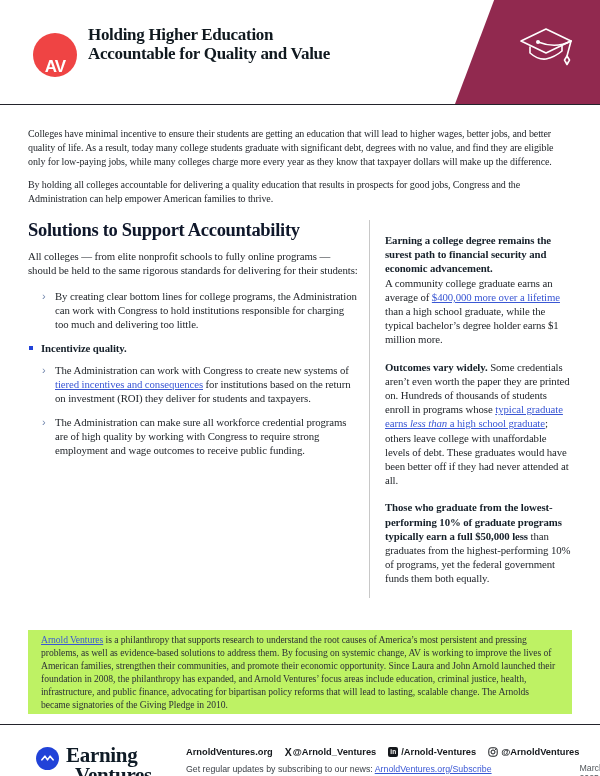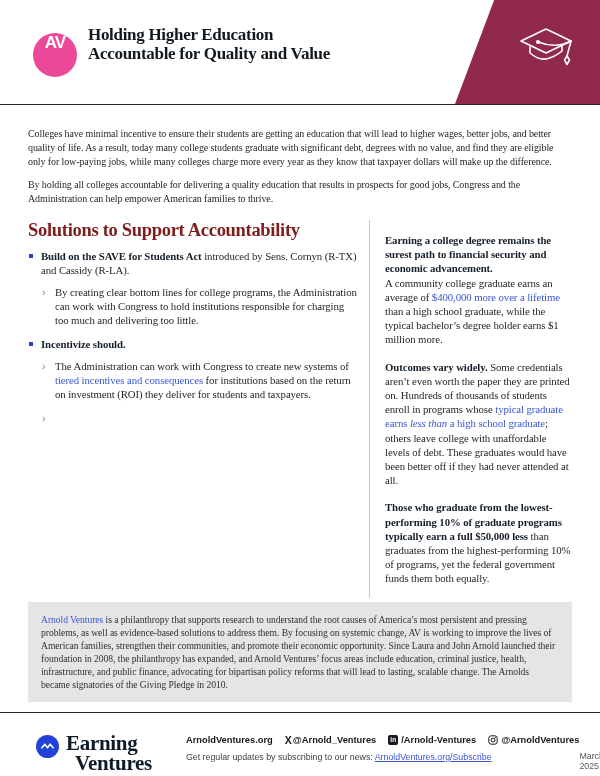--- a/index.html
+++ b/index.html
@@ -7,46 +7,46 @@
     width:600px;height:776px;background:#ffffff;position:relative;overflow:hidden;
     font-family:"Liberation Serif", serif;color:#23272c;
     -webkit-font-smoothing:antialiased;
   }
   
   .header{position:relative;height:104px;border-bottom:1.5px solid #23232b;background:#fff;}
   .corner{position:absolute;top:0;right:0;width:145px;height:104px;background:#91294F;
     clip-path:polygon(27% 0,100% 0,100% 100%,0 100%);}
   .cap-wrap{position:absolute;top:26px;right:26px;}
   .av-circle{position:absolute;left:33px;top:33px;width:44px;height:44px;border-radius:50%;
-    background:#ec4899;color:#fff;display:flex;align-items:flex-start;justify-content:center;
+    background:#ef4444;color:#fff;display:flex;align-items:flex-end;justify-content:center;
     font-family:"Liberation Sans",sans-serif;font-weight:bold;font-size:17px;letter-spacing:-1px;}
   .title{position:absolute;left:88px;top:26px;font-weight:bold;color:#10191f;
     font-size:17px;line-height:1.1;letter-spacing:-0.3px;}
   
   .content{padding:0 28px;}
   .intro{padding-top:22px;}
   .intro p{margin:0 0 9px;font-size:10px;line-height:14px;letter-spacing:-0.1px;}
   
   .columns{display:flex;margin-top:14px;min-height:358px;}
   .left-col{width:332px;flex:0 0 332px;}
   .v-divider{width:1px;background:#c8c8c8;margin-left:9px;margin-right:15px;align-self:stretch;}
   .right-col{width:187px;flex:1;}
-  h2.sol-heading{margin:0 0 9px;font-size:18.5px;color:#7f1d1d;letter-spacing:-0.3px;line-height:1.1;}
+  h2.sol-heading{margin:0 0 9px;font-size:18.5px;color:#0f172a;letter-spacing:-0.3px;line-height:1.1;}
   .left-col .col-intro{margin:0 0 12px;font-size:10.8px;line-height:14px;letter-spacing:-0.1px;}
   .bullet{position:relative;padding-left:13px;font-size:10.8px;line-height:14px;margin-bottom:8px;letter-spacing:-0.1px;}
   .bullet::before{content:"";position:absolute;left:1px;top:5px;width:4px;height:4px;background:#2142D8;}
   .subbullet{position:relative;padding-left:27px;font-size:10.8px;line-height:14px;margin-bottom:10px;letter-spacing:-0.1px;}
   .subbullet .chev{position:absolute;left:14px;top:0;color:#7186ad;font-family:"Liberation Sans",sans-serif;font-size:11px;}
   .b{font-weight:bold;color:#16202a;}
-  a.doclink{color:#3A57D4;cursor:pointer;}
+  a.doclink{color:#3A57D4;text-decoration:underline;cursor:pointer;}
   .right-col p{margin:13px 0 12px;font-size:10.8px;line-height:14.2px;letter-spacing:-0.1px;}
   .lead-block{display:block;font-weight:bold;color:#16202a;}
   .ital{font-style:italic;}
   
-  .about-box{margin-top:4px;background:#e5e5e5;padding:11px 13px;font-size:9.6px;line-height:13px;color:#2c3036;letter-spacing:-0.05px;}
+  .about-box{margin-top:32px;background:#bef264;padding:3px 13px;font-size:9.6px;line-height:13px;color:#2c3036;letter-spacing:-0.05px;}
   
   .footer-rule{border-top:1.5px solid #23232b;margin-top:10px;}
   .footer{display:flex;align-items:flex-start;padding:21px 28px 0 36px;font-family:"Liberation Sans",sans-serif;}
   .brand{display:flex;align-items:flex-start;}
   .brand-circle{width:23px;height:23px;border-radius:50%;background:#2142D8;display:flex;align-items:center;justify-content:center;margin-right:7px;margin-top:1px;}
   .wordmark{font-family:"Liberation Serif",serif;font-weight:bold;color:#0f1b26;font-size:21px;line-height:0.95;letter-spacing:-0.3px;}
   .wordmark .l2{padding-left:9px;}
   .foot-mid{margin-left:34px;}
   .social-line{display:flex;align-items:center;font-weight:bold;font-size:9.3px;color:#15181c;white-space:nowrap;}
   .social-line .sep{width:12px;}
@@ -87,40 +87,38 @@
 
   <div class="intro">
     <p>Colleges have minimal incentive to ensure their students are getting an education that will lead to higher wages, better jobs, and better quality of life. As a result, today many college students graduate with significant debt, degrees with no value, and find they are eligible only for low-paying jobs, while many colleges charge more every year as they know that taxpayer dollars will make up the difference.</p>
     <p>By holding all colleges accountable for delivering a quality education that results in prospects for good jobs, Congress and the Administration can help empower American families to thrive.</p>
   </div>
 
   <div class="columns">
 
     <div class="left-col">
       <h2 class="sol-heading">Solutions to Support Accountability</h2>
+      <p class="col-intro">All colleges — from elite nonprofit schools to fully online programs — should be held to the same rigorous standards for delivering for their students:</p>
 
-      <div class="bullet">
-        <span class="b">Build on the SAVE for Students Act</span><span> introduced by Sens. Cornyn (R-TX) and Cassidy (R-LA).</span>
-      </div>
       <div class="subbullet">
         <span class="chev">›</span>
         <span>By creating clear bottom lines for college programs, the Administration can work with Congress to hold institutions responsible for charging too much and delivering too little.</span><a class="doclink"></a><span></span>
       </div>
 
       <div class="bullet">
-        <span class="b">Incentivize should.</span><span></span>
+        <span class="b">Incentivize quality.</span><span></span>
       </div>
       <div class="subbullet">
         <span class="chev">›</span>
         <span>The Administration can work with Congress to create new systems of </span><a class="doclink">tiered incentives and consequences</a><span> for institutions based on the return on investment (ROI) they deliver for students and taxpayers.</span>
       </div>
 
       <div class="subbullet">
         <span class="chev">›</span>
-        <a class="doclink"></a><span></span>
+        <span>The Administration can make sure all workforce credential programs are of high quality by working with Congress to require strong employment and wage outcomes to receive public funding.</span><a class="doclink"></a><span></span>
       </div>
     </div>
 
     <div class="v-divider"></div>
 
     <div class="right-col">
       <p>
         <span class="lead-block">Earning a college degree remains the surest path to financial security and economic advancement.</span><span>A community college graduate earns an average of </span><a class="doclink">$400,000 more over a lifetime</a><span> than a high school graduate, while the typical bachelor’s degree holder earns $1 million more.</span>
       </p>
       <p>

